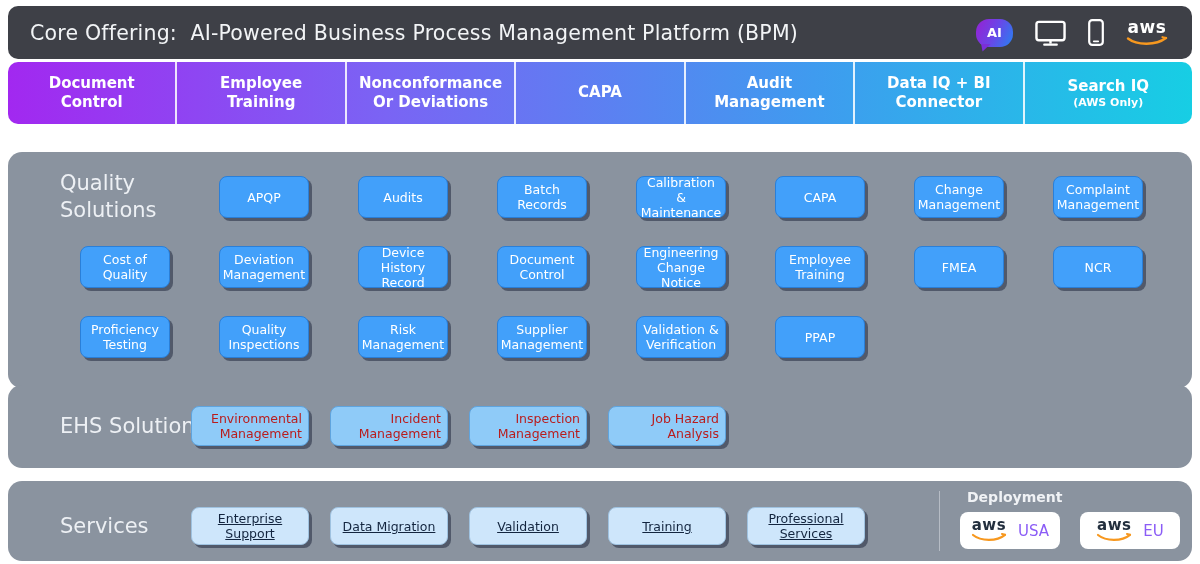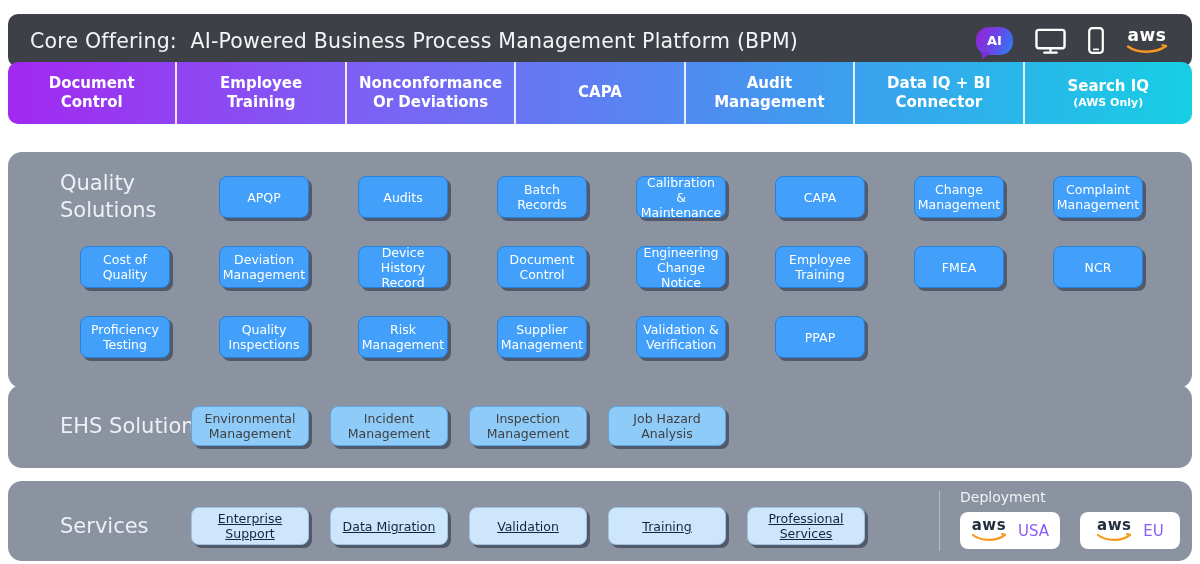--- a/index.html
+++ b/index.html
@@ -5,21 +5,21 @@
   * { box-sizing: border-box; }
   html,body { margin:0; padding:0; }
   body {
     width:1200px; height:564px; background:#ffffff; position:relative;
     font-family:"DejaVu Sans", "Liberation Sans", sans-serif;
     overflow:hidden;
   }
 
   
   .header {
-    position:absolute; left:8px; top:14px; width:1184px; height:53px;
+    position:absolute; left:8px; top:6px; width:1184px; height:53px;
     background:#3E4047; border-radius:10px;
     display:flex; align-items:center; padding:0 24px 0 22px; color:#F2F4F6;
   }
   .header-title { font-size:20.5px; font-weight:400; letter-spacing:.2px; white-space:pre; }
   .header-icons { margin-left:auto; display:flex; align-items:center; gap:22px;padding-left:20px; }
   .ai-badge {
     position:relative; width:37px; height:28px; border-radius:13px;
     background:linear-gradient(115deg,#8A2BD8 15%,#6A46E8 50%,#2D7CF0 95%);
     display:flex; align-items:center; justify-content:center;
     color:#fff; font-weight:bold; font-size:13px;
@@ -59,30 +59,30 @@
     font-weight:400;
   }
   .nowrap { white-space:nowrap; }
 
   .chip {
     border-radius:8px; display:flex; align-items:center; justify-content:center;
     text-align:center; font-size:12.5px; line-height:1.2; padding:2px 6px;
     box-shadow:3px 3px 0 rgba(23,32,54,.5); cursor:default;
   }
   .chip-blue  { background:#42A0FA; border:1px solid #2A7FD8; color:#fff;margin-left:28px; }
-  .chip-light { background:#8FCBF8; border:1px solid #5FA4DE; color:#404040; }
+  .chip-light { background:#8FCBF8; border:1px solid #5FA4DE; color:#b91c1c;text-align:right; }
   .chip-pale  { background:#CEE6FB; border:1px solid #9FC2E0; color:#13253F;text-decoration:underline; }
 
   
   .deploy-divider {
     position:absolute; left:931px; top:10px; height:60px; width:1px;
     background:rgba(235,240,245,.45);
   }
   .deployment { position:absolute; left:952px; top:8px; }
-  .deployment-title { color:#F0F2F5; font-size:14px; margin:0 0 7px 0; font-weight:400; }
+  .deployment-title { color:#F0F2F5; font-size:14px; margin:0 0 7px 7px; font-weight:700; }
   .deploy-row { display:flex; gap:20px; }
   .aws-btn {
     width:100px; height:37px; background:#fff; border-radius:8px;
     display:flex; align-items:center; justify-content:center; gap:11px; cursor:default;
   }
   .aws-logo-dark { display:flex; flex-direction:column; align-items:center; }
   .aws-word-dark { font-weight:bold; font-size:15px; color:#232F3E; line-height:1; letter-spacing:.5px; }
   .region-label { font-size:15px; color:#8b5cf6; }
 </style>
 </head>

